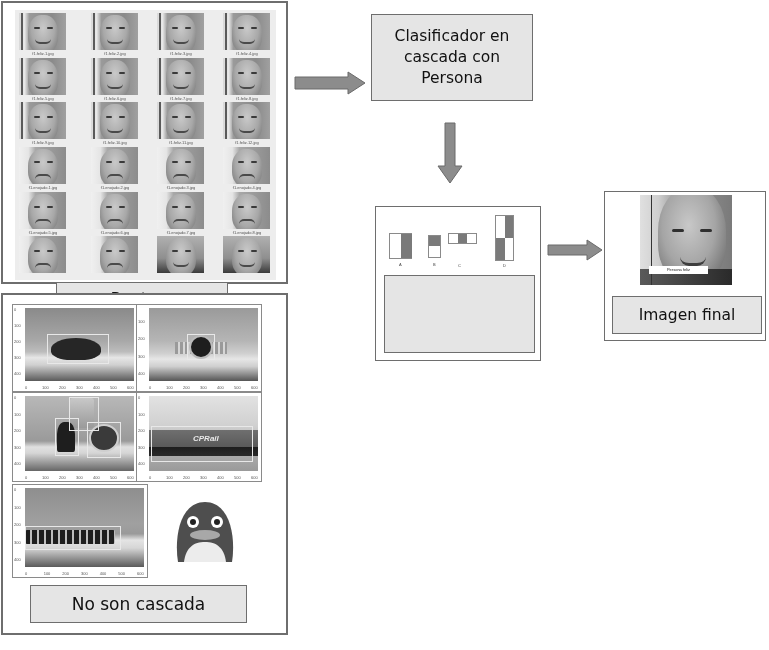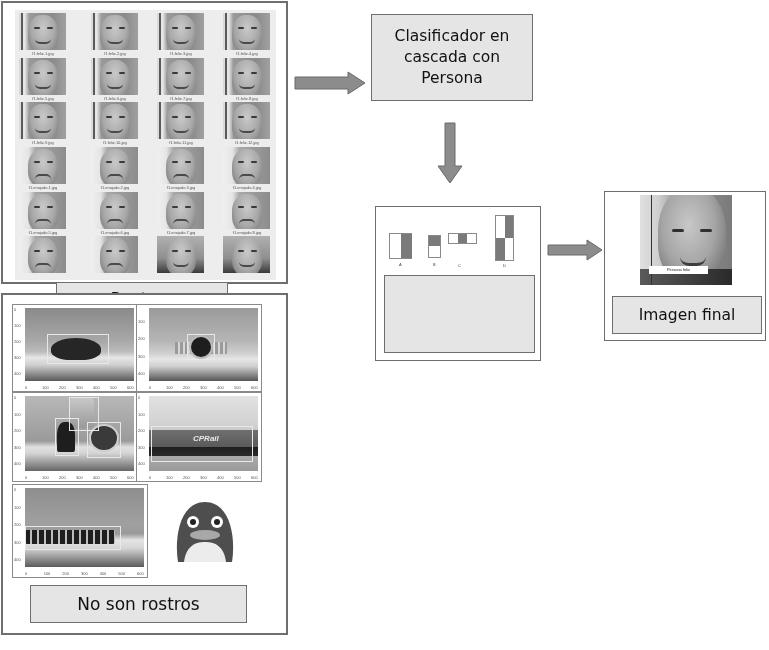--- a/index.html
+++ b/index.html
@@ -413,21 +413,21 @@
     <path d="M18 70 C20 55 28 50 39 50 C50 50 58 55 60 70 Z" fill="#ececec"></path>
     <circle cx="27" cy="30" r="6" fill="#fff"></circle>
       <circle cx="27" cy="30" r="3" fill="#222"></circle>
     <circle cx="51" cy="30" r="6" fill="#fff"></circle>
       <circle cx="51" cy="30" r="3" fill="#222"></circle>
     <ellipse cx="39" cy="43" rx="15" ry="5" fill="#a8a8a8"></ellipse>
   </svg>
 </div>
 
 <div class="label-box" id="nonfaces-label">
-  <span>No son rostros</span>
+  <span>No son cascada</span>
 </div>
 
 <svg class="arrow" style="left:294px;top:71px;" width="72" height="24" viewBox="0 0 72 24">
   <polygon points="1,6 54,6 54,1 71,12 54,23 54,18 1,18" fill="#8c8c8c" stroke="#6a6a6a" stroke-width="1"></polygon>
 </svg>
 <svg class="arrow" style="left:437px;top:122px;" width="26" height="62" viewBox="0 0 26 62">
   <polygon points="8,1 18,1 18,44 25,44 13,61 1,44 8,44" fill="#8c8c8c" stroke="#6a6a6a" stroke-width="1"></polygon>
 </svg>
 <svg class="arrow" style="left:547px;top:239px;" width="56" height="22" viewBox="0 0 56 22">
   <polygon points="1,6 40,6 40,1 55,11 40,21 40,16 1,16" fill="#8c8c8c" stroke="#6a6a6a" stroke-width="1"></polygon>

